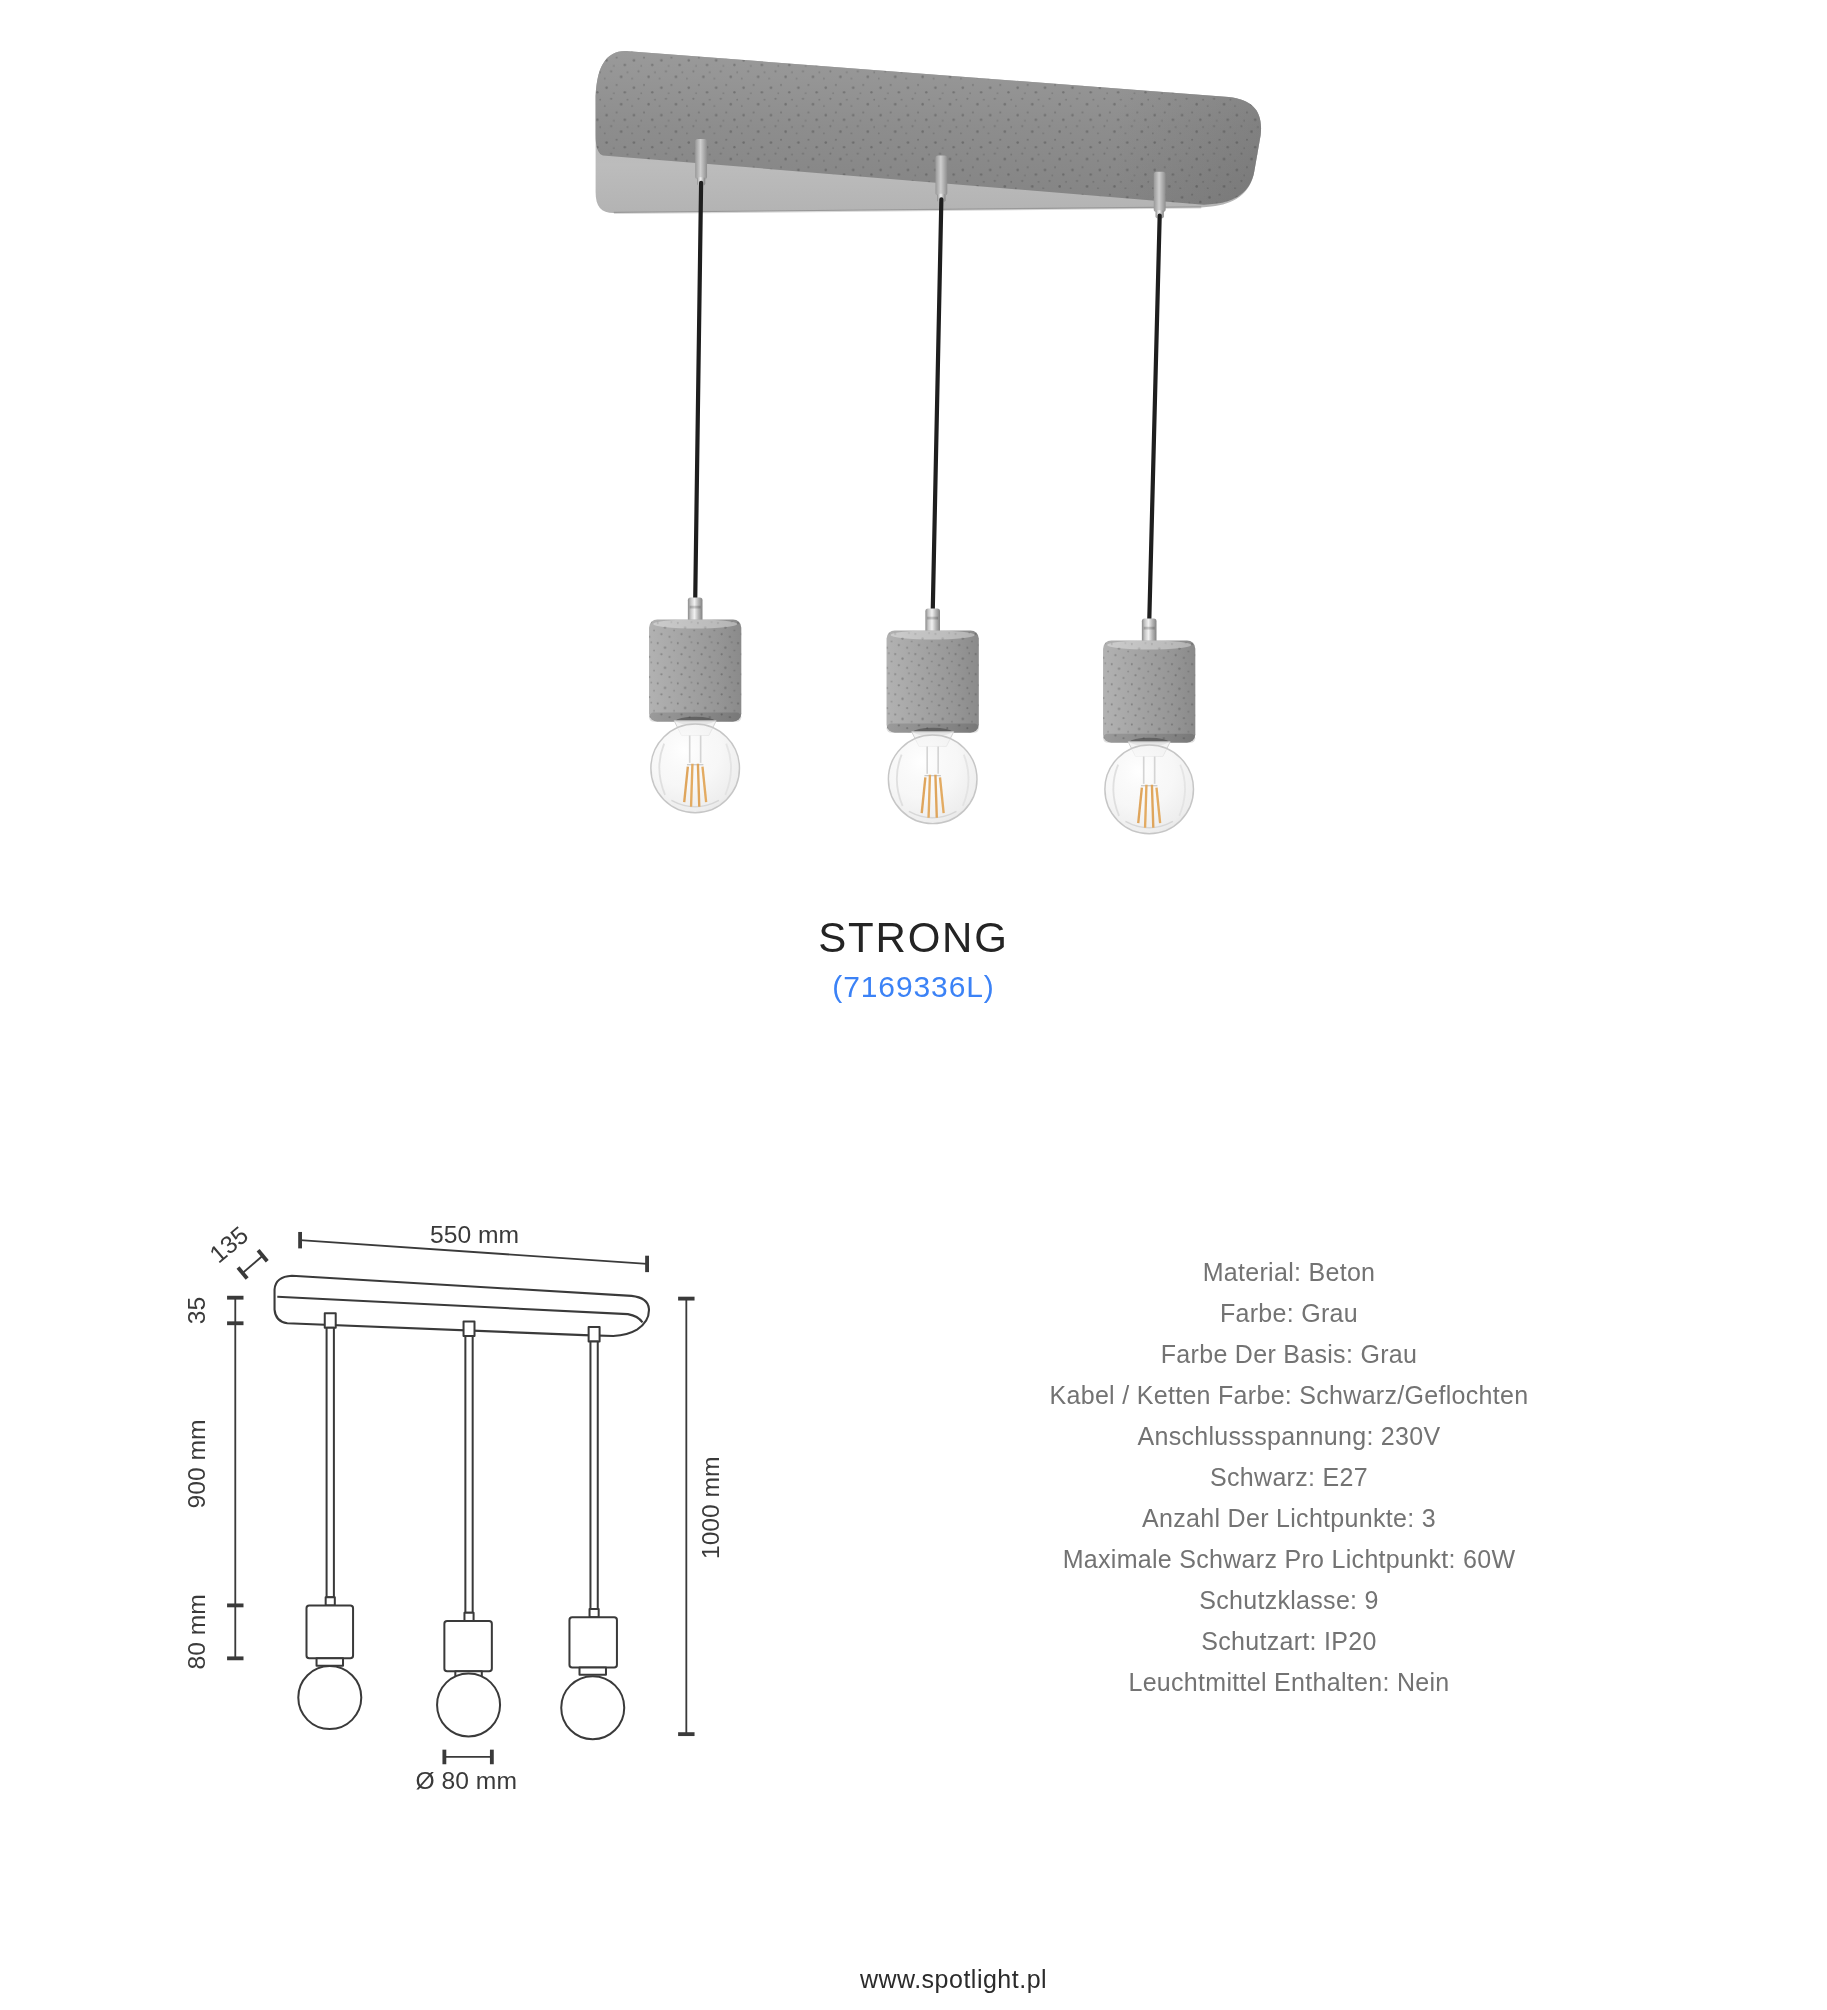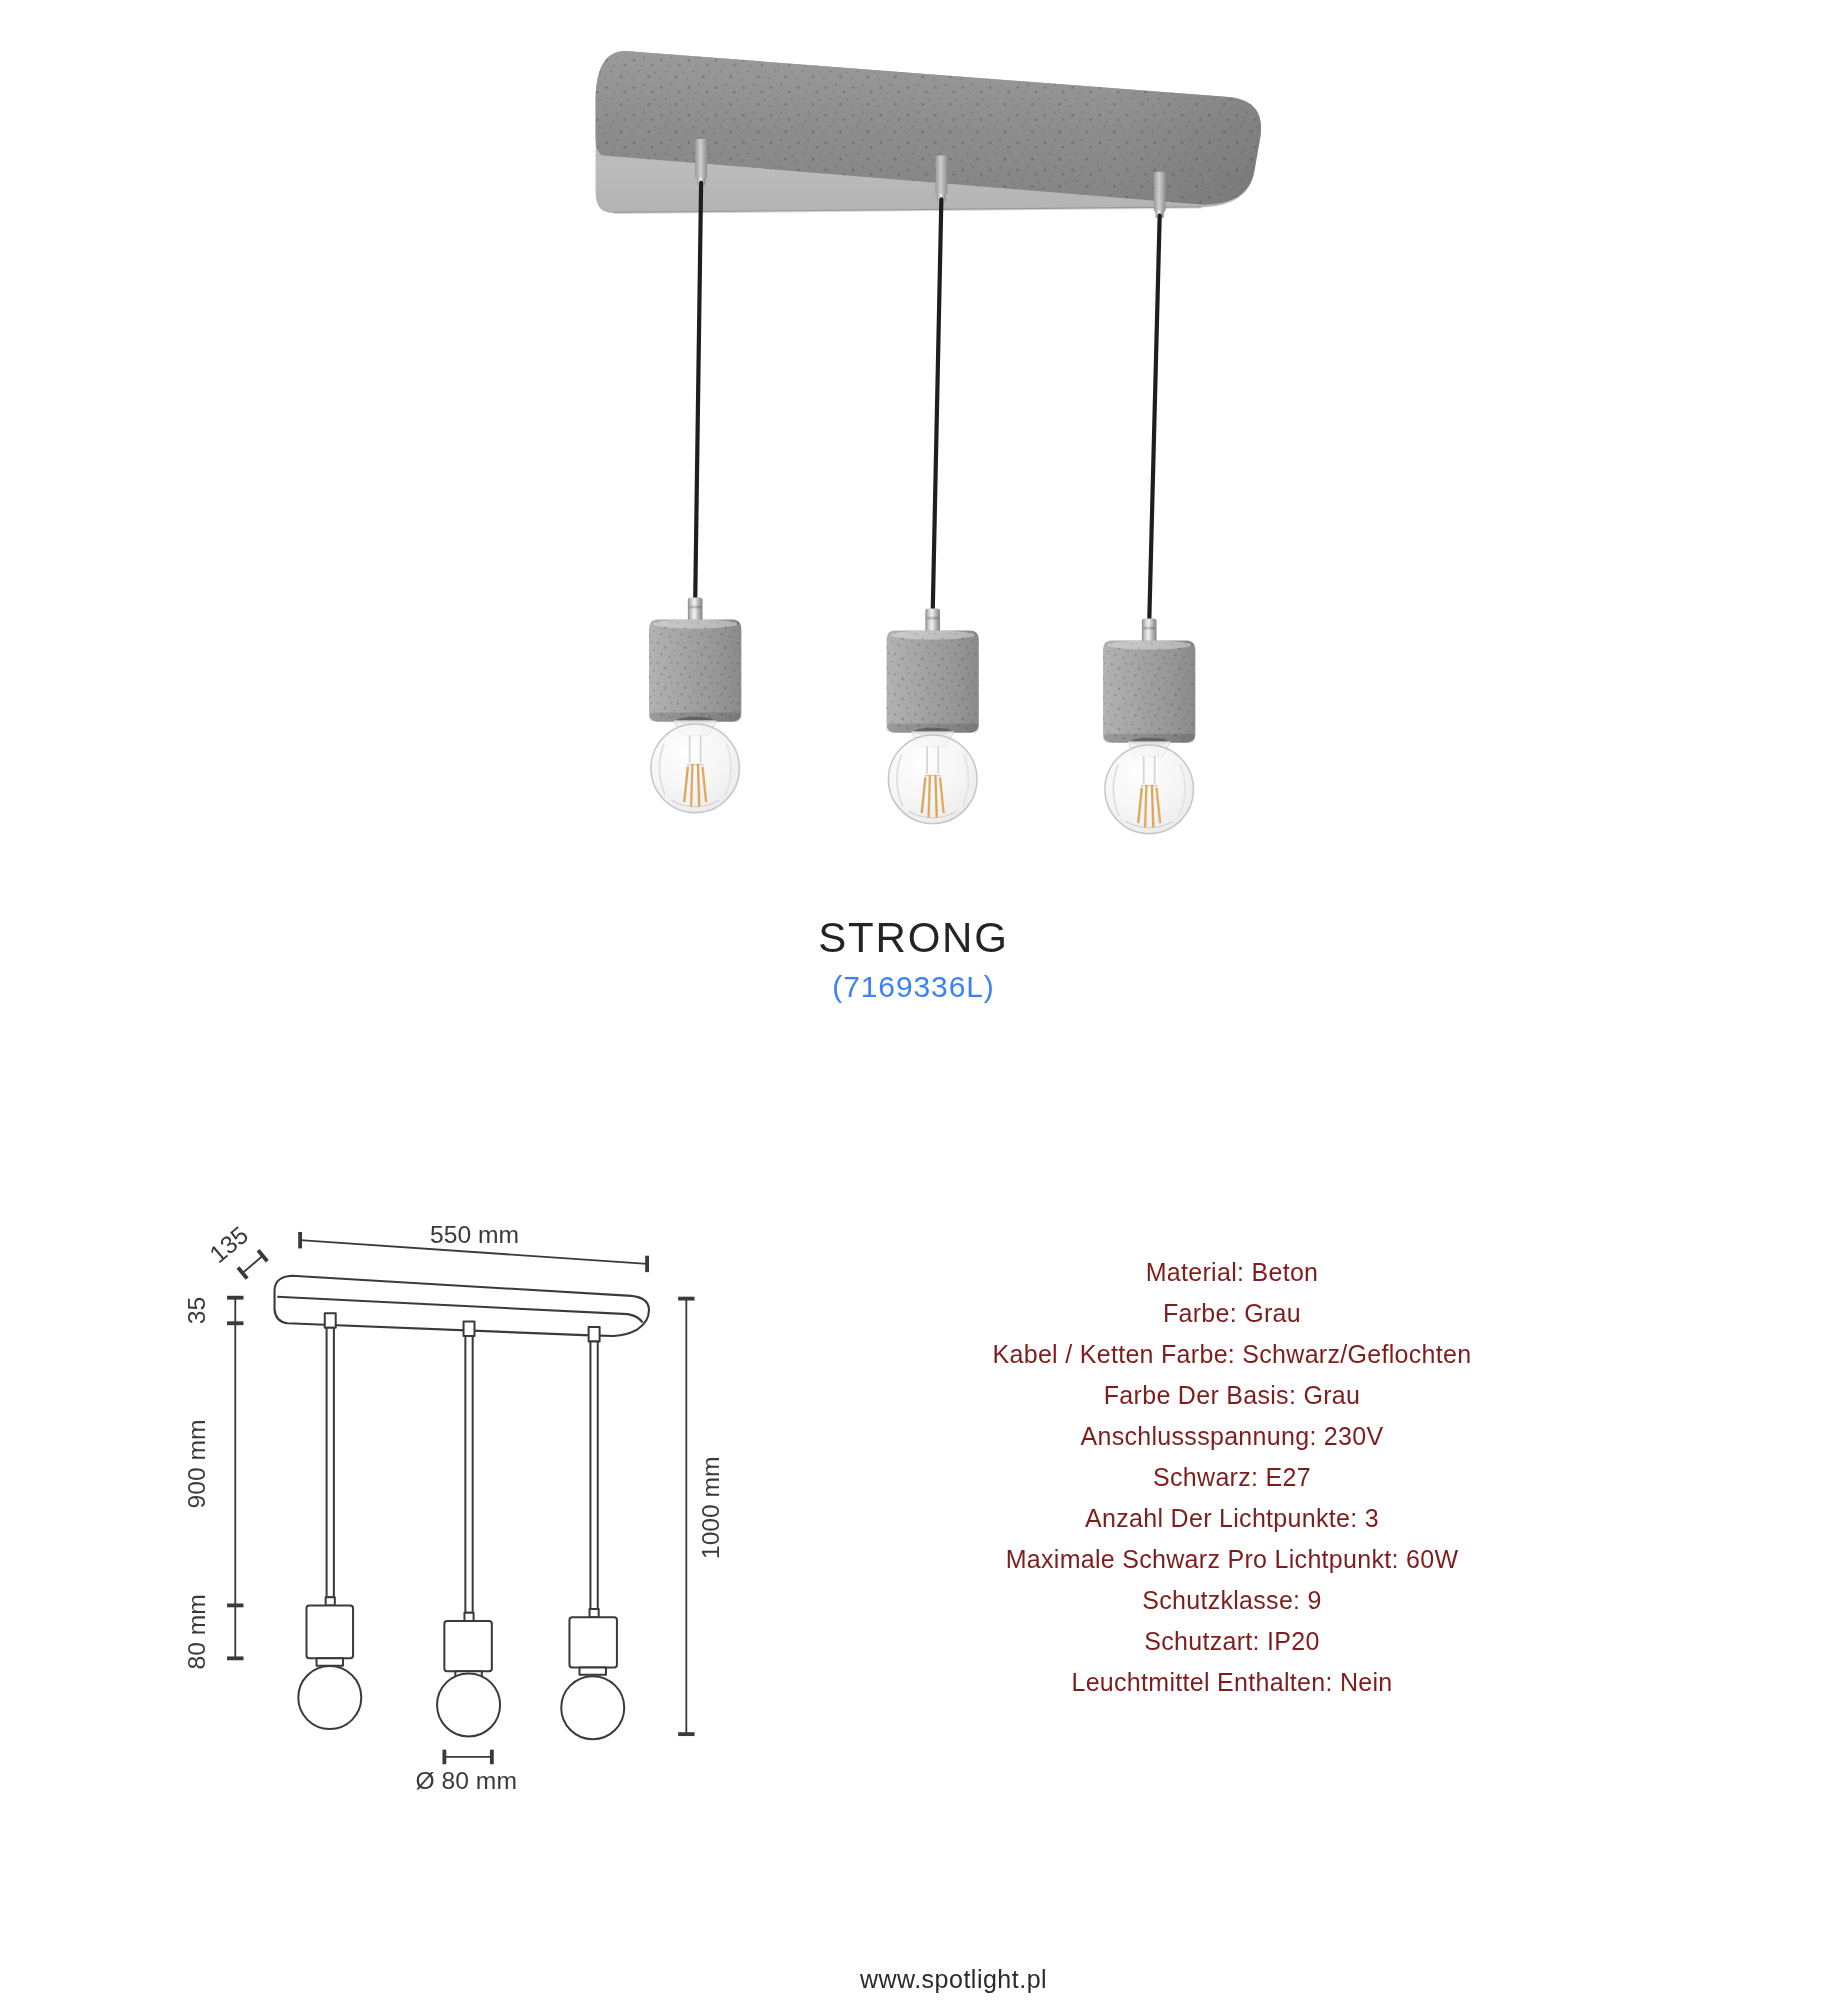--- a/index.html
+++ b/index.html
@@ -4,22 +4,22 @@
 <style>
   html,body{margin:0;padding:0;background:#ffffff;}
   .page{position:relative;width:1604px;height:2010px;background:#ffffff;overflow:hidden;
         font-family:"Liberation Sans", sans-serif;color:#2b2b2b;}
   svg{position:absolute;display:block;}
   .photo-svg{left:0;top:0;}
   .diagram-svg{left:164px;top:1179px;}
   .title-block{position:absolute;left:0;top:914px;width:1827px;text-align:center;}
   .product-name{font-size:42px;font-weight:300;letter-spacing:1.8px;color:#242424;line-height:1.15;}
   .product-code{font-size:30px;font-weight:300;letter-spacing:0.9px;color:#3b82f6;margin-top:8.2px;}
-  .specs{position:absolute;left:912px;top:1252px;width:640px;margin:0;padding:0;list-style:none;
-         text-align:center;font-size:25px;font-weight:300;line-height:41px;color:#7f1d1d;letter-spacing:0.3px;}
+  .specs{position:absolute;left:969px;top:1252px;width:640px;margin:0;padding:0;list-style:none;
+         text-align:center;font-size:25px;font-weight:300;line-height:41px;color:#737373;letter-spacing:0.3px;}
   .footer{position:absolute;left:0;top:1965px;width:1827px;text-align:center;
           font-size:25px;font-weight:300;letter-spacing:0.5px;color:#2b2b2b;margin-left:40px;}
   .dg-label{font-size:27px;font-weight:300;fill:#3a3a3a;}
 </style>
 </head>
 <body>
 
 <div class="page">
 
   <svg class="photo-svg" width="1827" height="868" viewBox="0 0 2000 950" aria-hidden="true">
@@ -205,22 +205,22 @@
       <text class="dg-label" x="225" y="1602" transform="rotate(-90 225 1602)">900 mm</text>
       <text class="dg-label" x="225" y="1786" transform="rotate(-90 225 1786)">80 mm</text>
       <text class="dg-label" x="788" y="1650" transform="rotate(-90 788 1650)">1000 mm</text>
       <text class="dg-label" x="511" y="1958">Ø 80 mm</text>
     </g>
   </svg>
 
   <ul class="specs">
     <li>Material: Beton</li>
     <li>Farbe: Grau</li>
+    <li>Farbe Der Basis: Grau</li>
     <li>Kabel / Ketten Farbe: Schwarz/Geflochten</li>
-    <li>Farbe Der Basis: Grau</li>
     <li>Anschlussspannung: 230V</li>
     <li>Schwarz: E27</li>
     <li>Anzahl Der Lichtpunkte: 3</li>
     <li>Maximale Schwarz Pro Lichtpunkt: 60W</li>
     <li>Schutzklasse: 9</li>
     <li>Schutzart: IP20</li>
     <li>Leuchtmittel Enthalten: Nein</li>
   </ul>
 
   <div class="footer">www.spotlight.pl</div>

